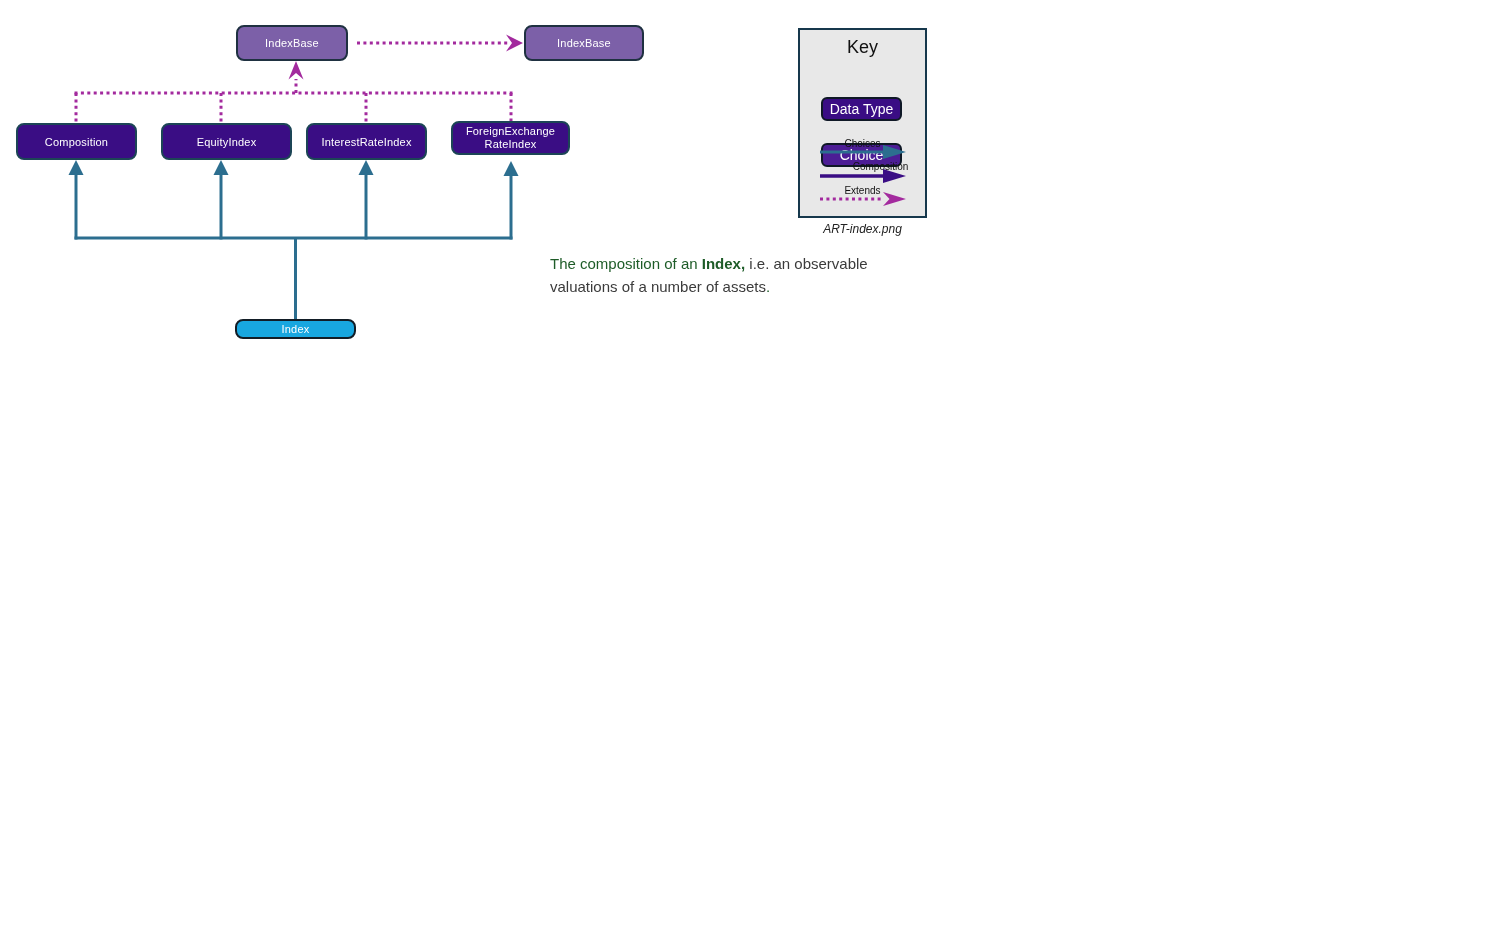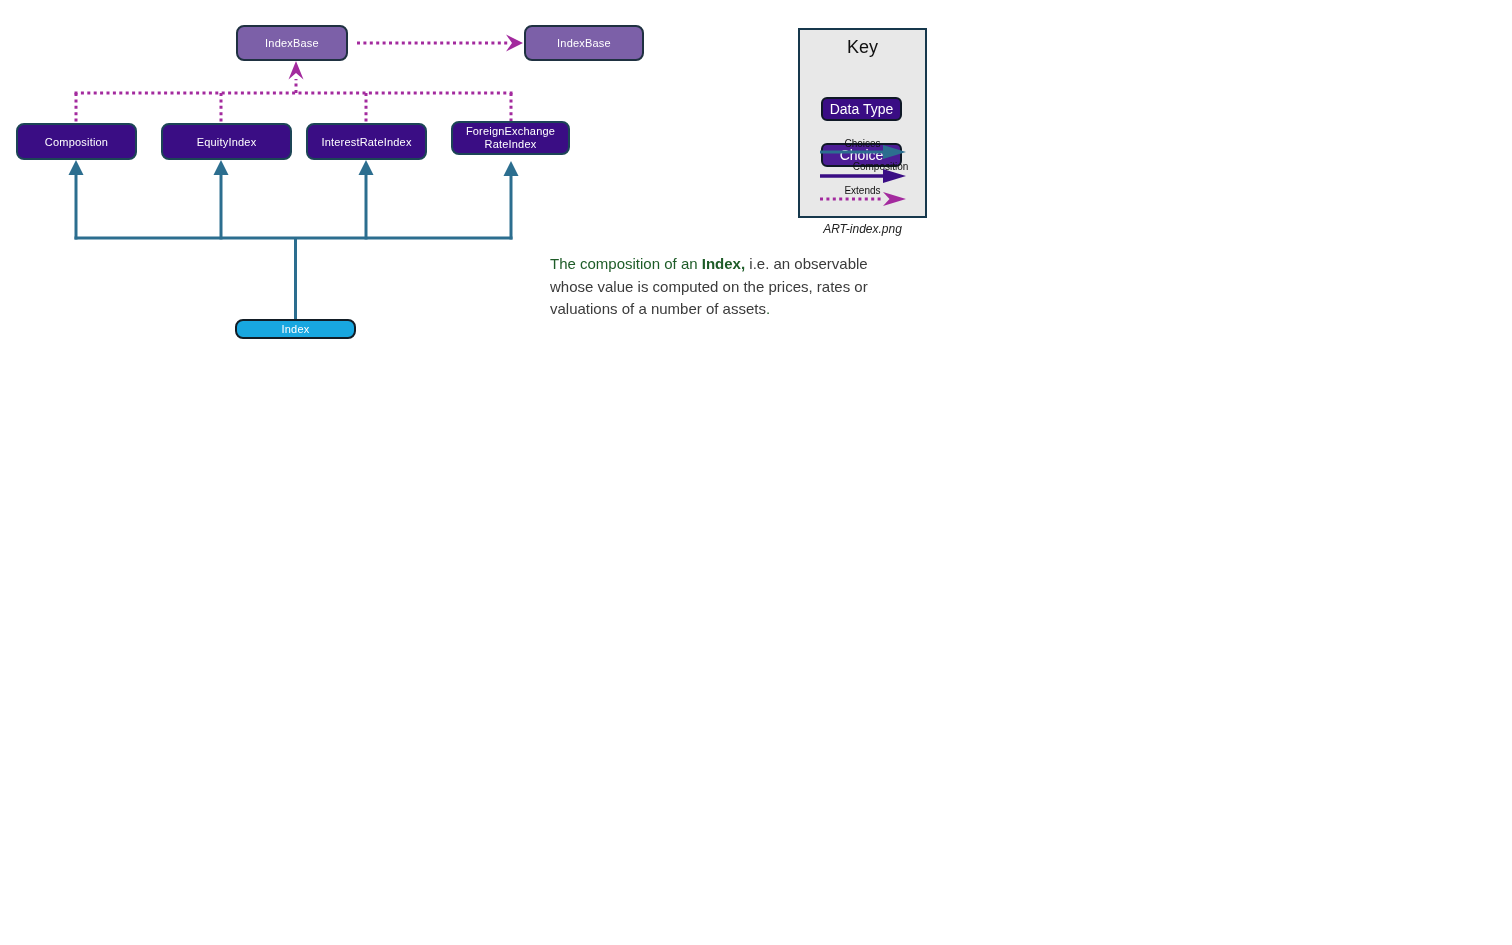--- a/index.html
+++ b/index.html
@@ -150,17 +150,16 @@
     <svg class="key-arrow-svg svg-extends" viewBox="0 0 88 16">
       <line x1="1" y1="8" x2="63" y2="8" stroke="#A32A9E" stroke-width="3" stroke-dasharray="3 3.4"></line>
       <polygon points="87,8 64,1 70.5,8 64,15" fill="#A32A9E"></polygon>
     </svg>
   </div>
 
   <div class="key-caption">ART-index.png</div>
 
   <div class="annotation">
     <div><span class="green">The composition of an </span><span class="green bold">Index,</span><span> i.e. an observable</span></div>
-    <div>whose value is computed on the prices, rates or</div>
     <div><span>valuations of a number of assets</span><span class="green">.</span></div>
   </div>
 
 </div>
 
 </body></html>

